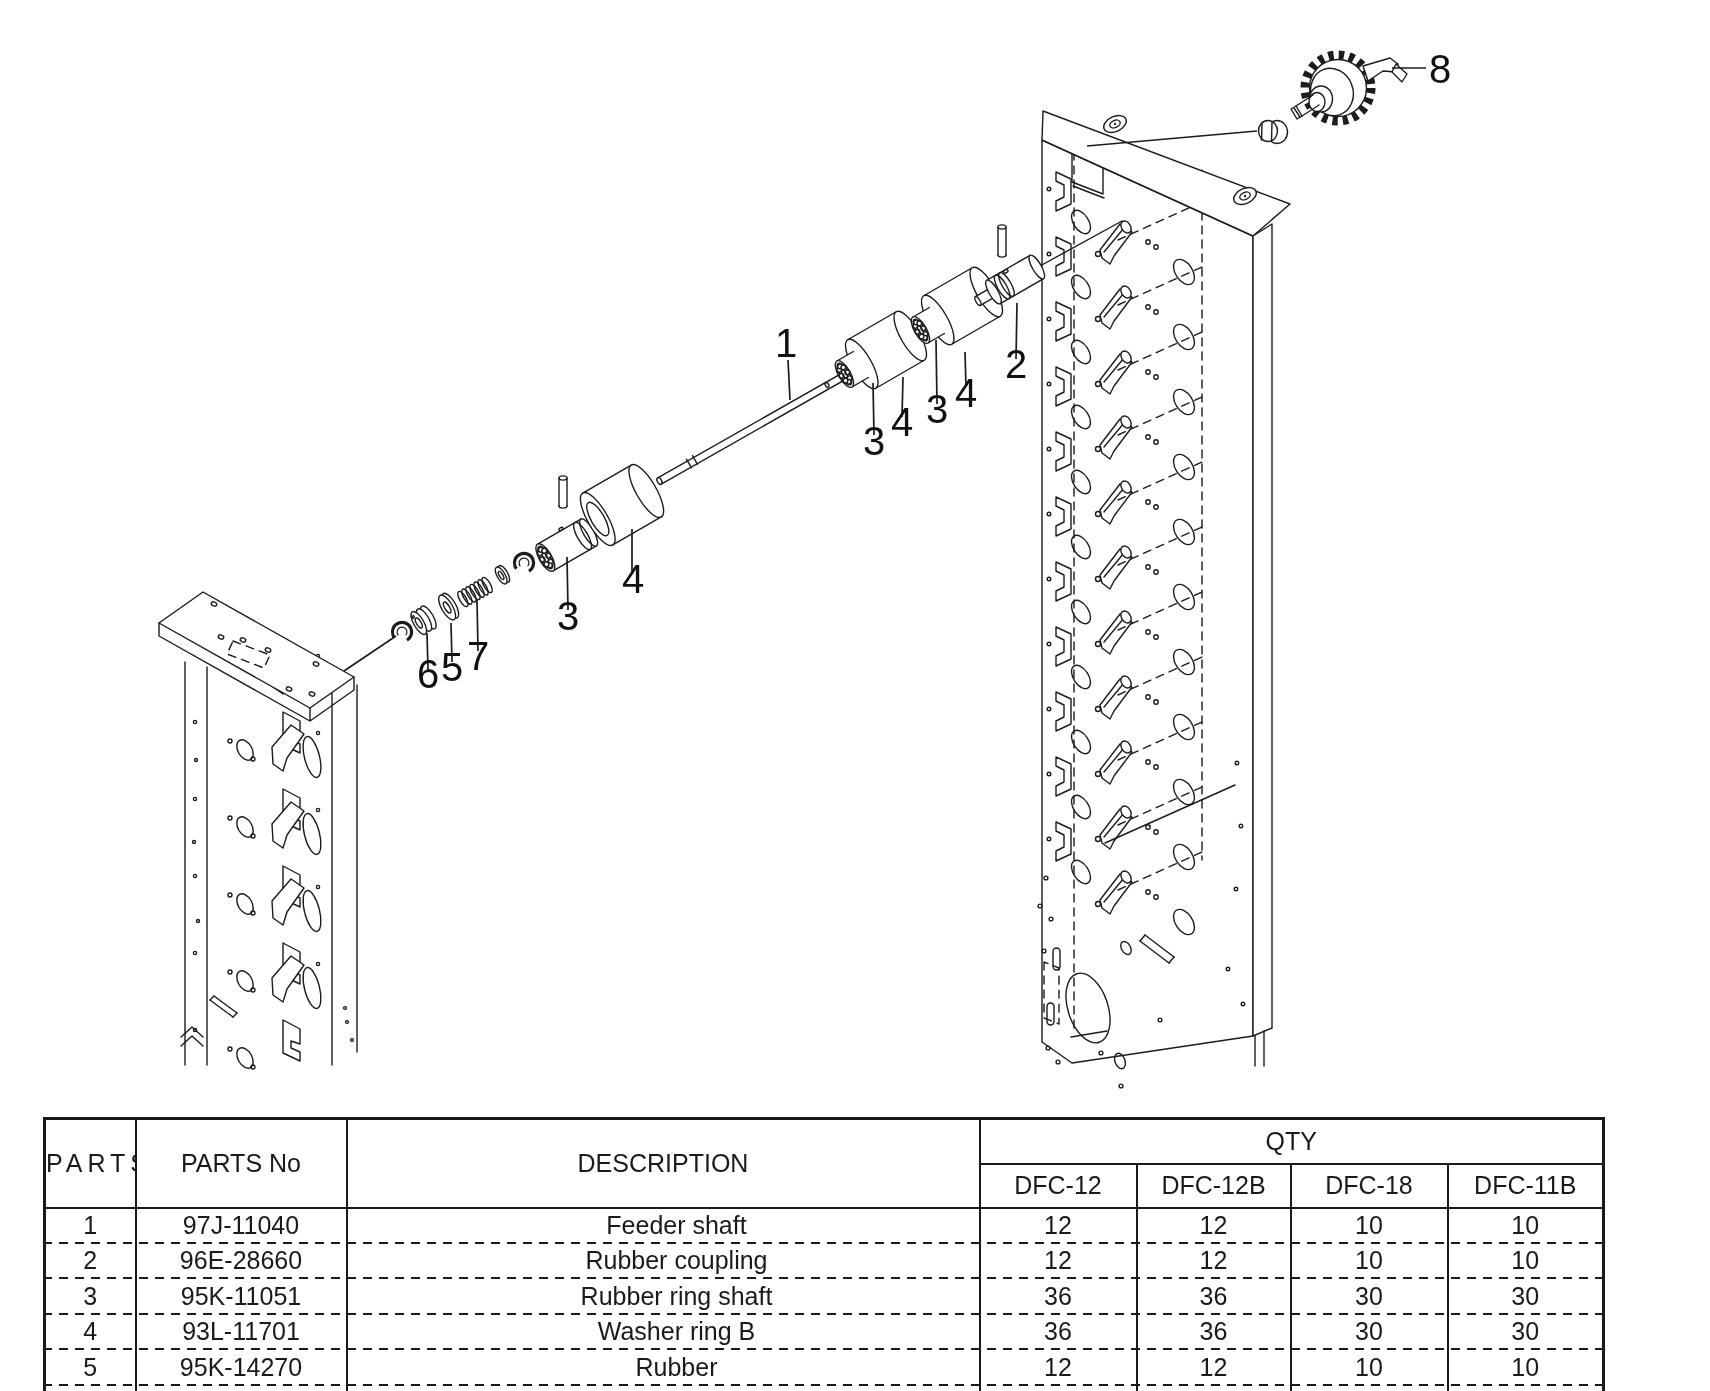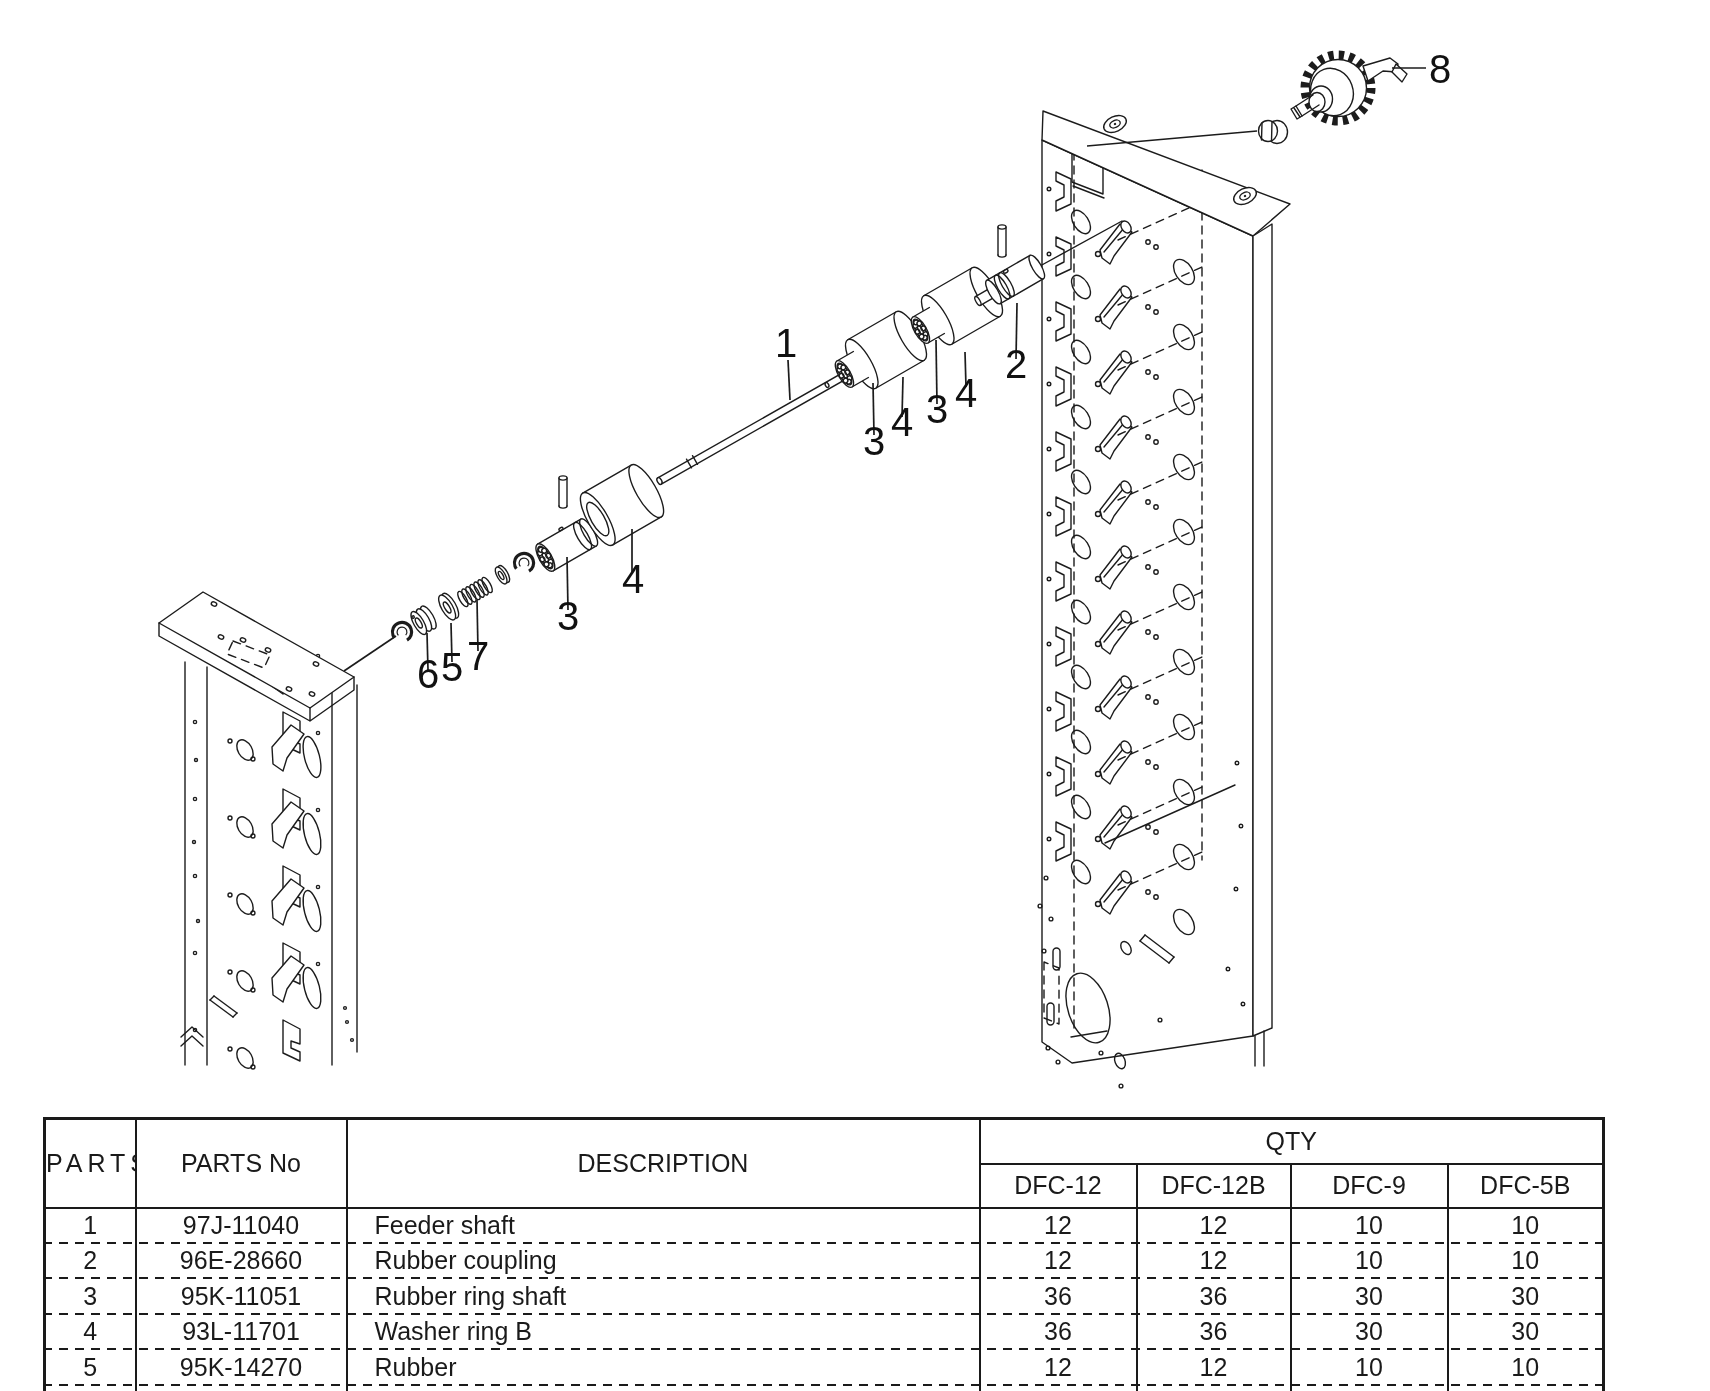--- a/index.html
+++ b/index.html
@@ -22,21 +22,21 @@
   .parts-table table{
     border-collapse:collapse;table-layout:fixed;width:1559px;
     border:3px solid #1a1a1a;
   }
   .parts-table th,.parts-table td{
     border-left:2px solid #1a1a1a;padding:0;margin:0;
     font-size:25px;font-weight:normal;color:#1a1a1a;overflow:hidden;white-space:nowrap;
   }
   .parts-table thead th{border-bottom:2px solid #1a1a1a;text-align:center;vertical-align:middle}
   .parts-table tbody td{border-bottom:0;text-align:center;vertical-align:middle}
-  .parts-table td.c-desc{text-align:left;padding-left:27px}
+  .parts-table td.c-desc{text-align:center;padding-left:27px}
   .th-item{letter-spacing:5px}
   .tr-h1{height:45px}.tr-h2{height:44px}
   .tr-data{height:35.5px}
   .tr-cut{height:45px}
   .dash-row{
     position:absolute;left:0;width:1559px;height:2px;
     background:repeating-linear-gradient(90deg,#1a1a1a 0 9px,transparent 9px 16px);
     pointer-events:none;
   }
 </style>
@@ -379,22 +379,22 @@
     <thead>
       <tr class="tr-h1">
         <th rowspan="2" class="th-item">PARTS</th>
         <th rowspan="2">PARTS No</th>
         <th rowspan="2">DESCRIPTION</th>
         <th colspan="4">QTY</th>
       </tr>
       <tr class="tr-h2">
         <th>DFC-12</th>
         <th>DFC-12B</th>
-        <th>DFC-9</th>
-        <th>DFC-5B</th>
+        <th>DFC-18</th>
+        <th>DFC-11B</th>
       </tr>
     </thead>
     <tbody>
       <tr class="tr-data">
         <td>1</td>
         <td>97J-11040</td>
         <td class="c-desc">Feeder shaft</td>
         <td>12</td>
         <td>12</td>
         <td>10</td>

